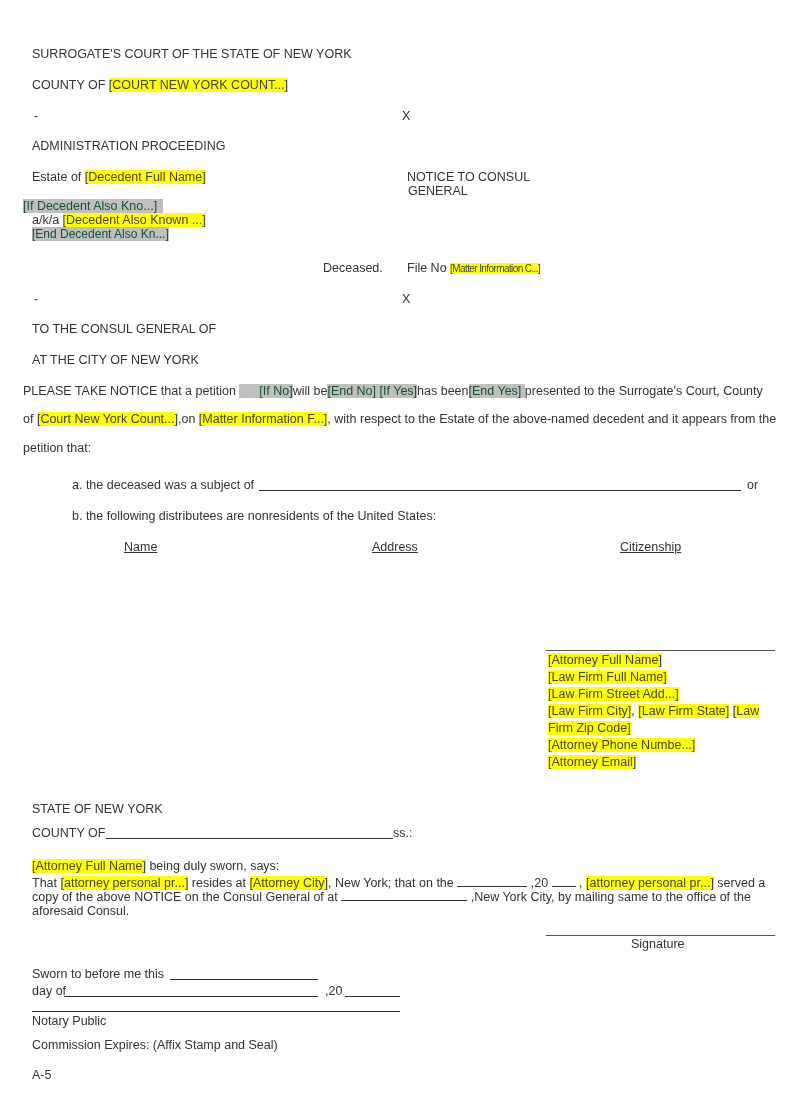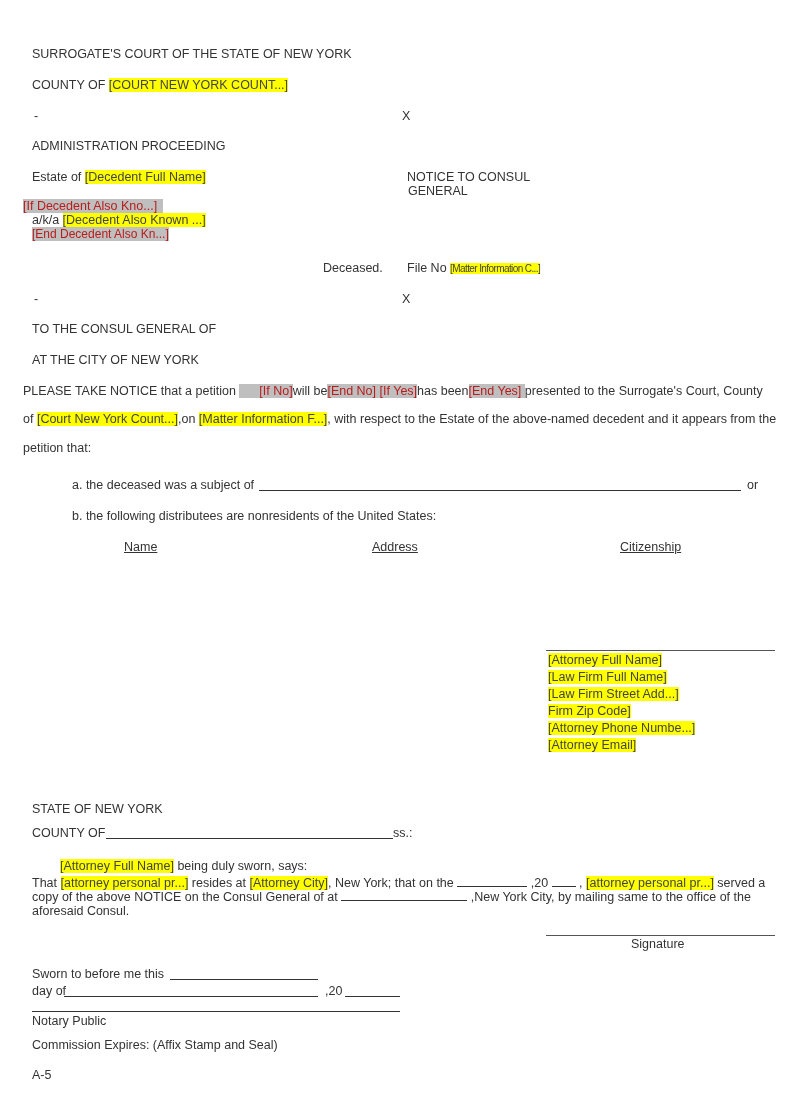--- a/index.html
+++ b/index.html
@@ -1,20 +1,20 @@
 <!DOCTYPE html>
 <html><head>
 <meta charset="utf-8">
 <style>
   html, body { margin:0; padding:0; background:#ffffff; }
   body { width:800px; height:1100px; position:relative; overflow:hidden;
          font-family:"Liberation Sans", sans-serif; color:#333333; font-size:12.5px; }
   .abs { position:absolute; white-space:nowrap; line-height:15px; }
   .hy { background:#ffff00; color:#444; }
-  .hg { background:#bfbfbf; color:#b91c1c; }
+  .hg { background:#bfbfbf; color:#14532d; }
   .line { position:absolute; border-bottom:1px solid #333; height:0; }
   .u { text-decoration:underline; }
   .small { font-size:10px; letter-spacing:-0.6px; }
   .big { font-size:12px; }
   .calibri { font-family:"Liberation Sans", sans-serif; font-size:12.5px; color:#222; line-height:17px; }
 </style>
 </head>
 <body>
 
 <div class="abs" style="left:32px;top:47px;">SURROGATE'S COURT OF THE STATE OF NEW YORK</div>
@@ -64,31 +64,32 @@
 
 <div class="abs u" style="left:124px;top:540px;">Name</div>
 <div class="abs u" style="left:372px;top:540px;">Address</div>
 <div class="abs u" style="left:620px;top:540px;">Citizenship</div>
 
 <div class="line" style="left:546px;top:650px;width:229px;border-color:#555;"></div>
 <div class="abs calibri" style="left:548px;top:652px;">
   <div><span class="hy">[Attorney Full Name]</span></div>
   <div><span class="hy">[Law Firm  Full Name]</span></div>
   <div><span class="hy">[Law Firm  Street Add...]</span></div>
+  <div><span class="hy">[Law Firm  City]</span><span>, </span><span class="hy">[Law Firm  State]</span> <span class="hy">[Law</span></div>
   <div><span class="hy">Firm  Zip Code]</span></div>
   <div><span class="hy">[Attorney Phone Numbe...]</span></div>
   <div><span class="hy">[Attorney Email]</span></div>
 </div>
 
 <div class="abs" style="left:32px;top:802px;">STATE OF NEW YORK</div>
 <div class="abs" style="left:32px;top:826px;">COUNTY OF</div>
 <div class="line" style="left:106px;top:838px;width:287px;"></div>
 <div class="abs" style="left:393px;top:826px;">ss.:</div>
 
-<div class="abs" style="left:32px;top:859px;margin-left:28px;">
+<div class="abs" style="left:32px;top:859px;">
   <span class="hy">[Attorney Full Name]</span><span> being duly sworn, says:</span>
 </div>
 <div class="abs" style="left:32px;top:876px;line-height:14px;">
   <div><span>That </span><span class="hy">[attorney personal pr...]</span><span> resides at </span><span class="hy">[Attorney City]</span><span>, New York; that on the </span><span style="display:inline-block;width:70px;border-bottom:1px solid #333;height:10px;"></span><span> ,20 </span><span style="display:inline-block;width:24px;border-bottom:1px solid #333;height:10px;"></span><span> , </span><span class="hy">[attorney personal pr...]</span><span> served a</span></div>
   <div><span>copy of the above NOTICE on the Consul General of  at </span><span style="display:inline-block;width:126px;border-bottom:1px solid #333;height:10px;"></span><span> ,New York City, by mailing same to the office of the</span></div>
   <div>aforesaid Consul.</div>
 </div>
 
 <div class="line" style="left:546px;top:935px;width:229px;border-color:#555;"></div>
 <div class="abs" style="left:631px;top:937px;">Signature</div>

